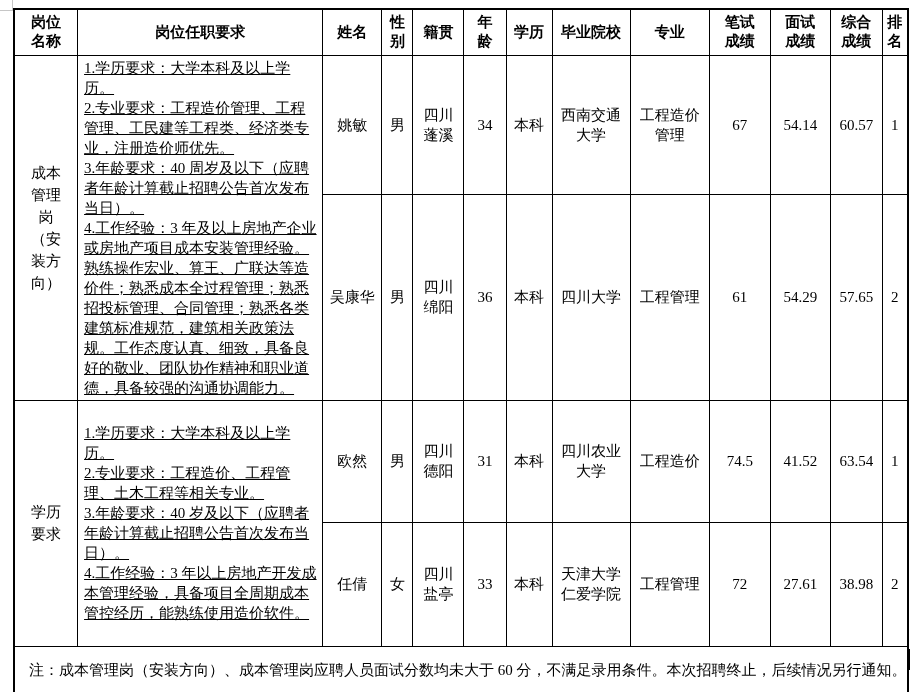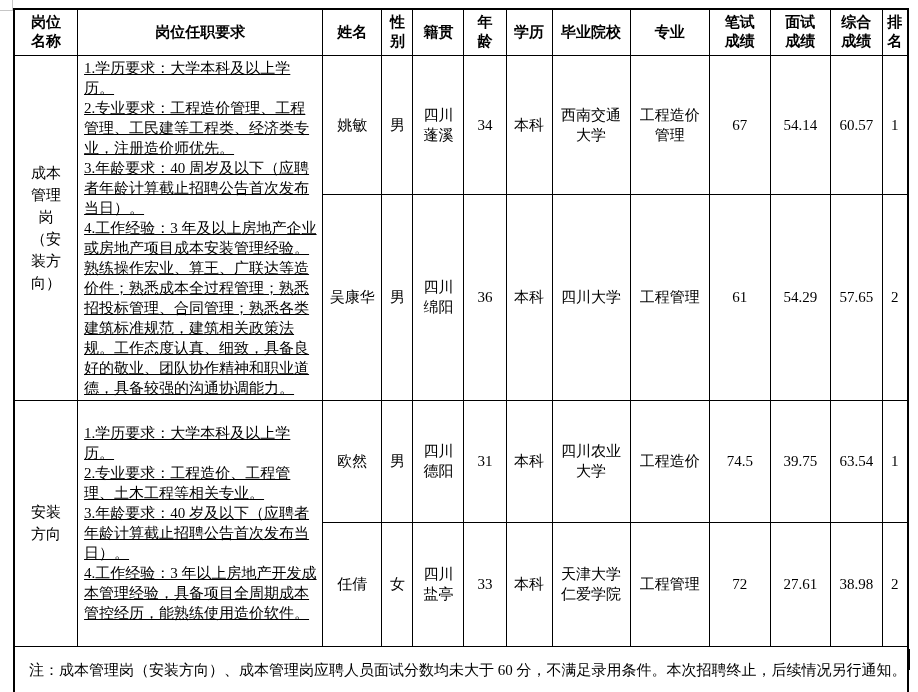--- a/index.html
+++ b/index.html
@@ -129,34 +129,34 @@
     <td>本科</td>
     <td>四川大学</td>
     <td>工程管理</td>
     <td>61</td>
     <td>54.29</td>
     <td>57.65</td>
     <td>2</td>
   </tr>
 
   <tr class="r3">
-    <td class="pos-cell" rowspan="2">安装方向</td>
+    <td class="pos-cell" rowspan="2">学历要求</td>
     <td class="req-cell" rowspan="2">1.学历要求：大学本科及以上学历。
 2.专业要求：工程造价、工程管理、土木工程等相关专业。
 3.年龄要求：40 岁及以下（应聘者年龄计算截止招聘公告首次发布当日）。
 4.工作经验：3 年以上房地产开发成本管理经验，具备项目全周期成本管控经历，能熟练使用造价软件。</td>
     <td>欧然</td>
     <td>男</td>
     <td class="hometown-cell">四川德阳</td>
     <td>31</td>
     <td>本科</td>
     <td>四川农业大学</td>
     <td>工程造价</td>
     <td>74.5</td>
-    <td>39.75</td>
+    <td>41.52</td>
     <td>63.54</td>
     <td>1</td>
   </tr>
 
   <tr class="r4">
     <td>任倩</td>
     <td>女</td>
     <td class="hometown-cell">四川盐亭</td>
     <td>33</td>
     <td>本科</td>

